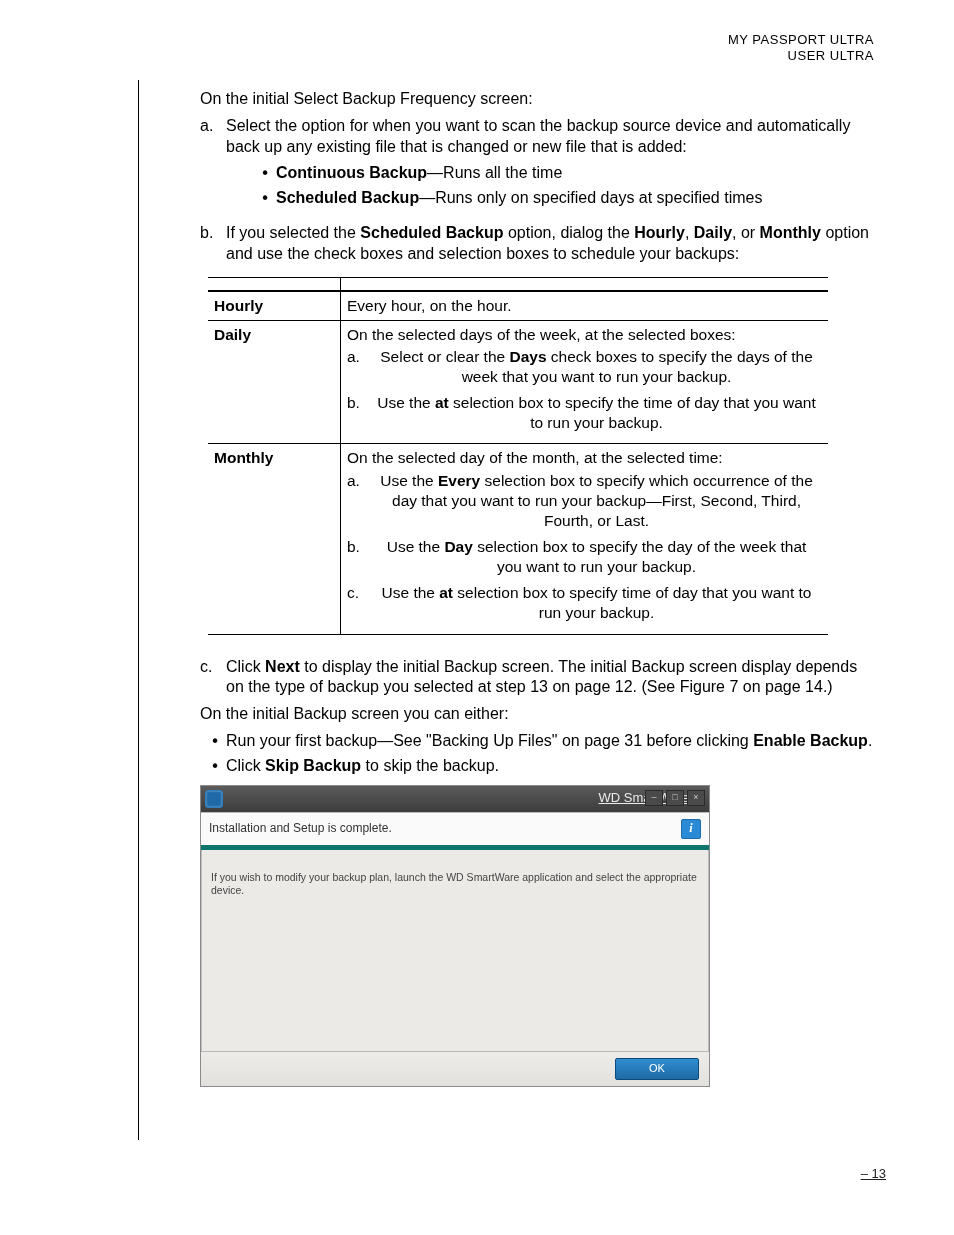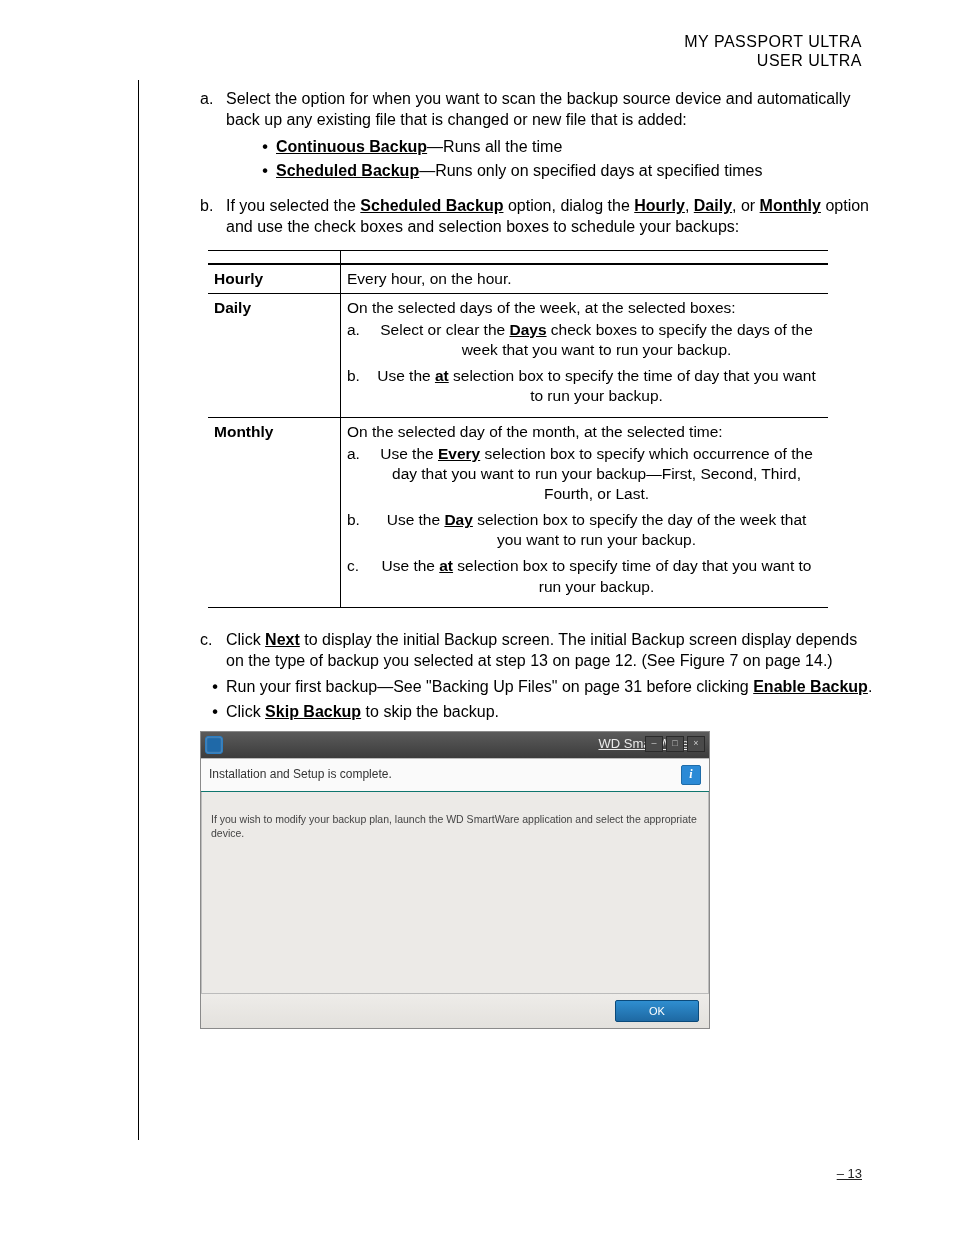--- a/index.html
+++ b/index.html
@@ -16,23 +16,23 @@
   }
   .page {
     padding: 30px 80px 30px 60px;
     position: relative;
     height: 100%;
     box-sizing: border-box;
   }
   .header-right {
     position: absolute;
     top: 32px;
-    right: 92px;
+    right: 80px;
     text-align: right;
-    font-size: 16px;
+    font-size: 13px;
     letter-spacing: 0.5px;
     line-height: 1.2;
   }
   .vline {
     position: absolute;
     left: 138px;
     top: 80px;
     width: 0;
     border-left: 1px solid #000;
     height: 1060px;
@@ -44,21 +44,21 @@
   .para { margin: 4px 0 6px 0; }
   .ol-l1 { margin: 4px 0; padding-left: 0; }
   .ol-l1 .li-row { display: flex; margin: 2px 0 6px 0; }
   .ol-l1 .marker { width: 26px; flex: 0 0 26px; }
   .ol-l1 .body { flex: 1; }
   .bullets { margin: 6px 0 8px 0; }
   .bullets .li-row { display: flex; margin: 4px 0; }
   .bullets .bmark { width: 22px; flex: 0 0 22px; text-align: center; font-weight: bold; }
   .bullets .body { flex: 1; }
   .bullets.inner { margin-left: 28px; }
-  strong { font-weight: bold; text-decoration: underline; }
+  strong { font-weight: bold; }
 
   table.freq {
     border-collapse: collapse;
     width: 620px;
     margin: 12px 0 14px 8px;
     font-size: 15.5px;
   }
   table.freq td, table.freq th {
     text-align: left;
     vertical-align: top;
@@ -97,21 +97,21 @@
     margin: 0 6px 0 4px;
     box-shadow: inset 0 0 2px rgba(255,255,255,0.6);
   }
   .dlg .title { flex: 1; text-align: right; margin-right: 20px; text-decoration: underline; }
   .dlg .winbtns { display: flex; gap: 3px; position: absolute; right: 4px; top: 4px; }
   .dlg .winbtn { width: 16px; height: 14px; background:#4a4a4a; border:1px solid #2a2a2a; font-size:9px; color:#ccc; display:flex; align-items:center; justify-content:center; }
   .dlg .msgbar {
     display: flex; align-items: center;
     background: #fafafa;
     border-top: 1px solid #bbb;
-    border-bottom: 1px solid #0f766e;
+    border-bottom: 5px solid #0f766e;
     padding: 6px 8px;
     font-size: 12px;
     color: #333;
   }
   .dlg .infoicon {
     width: 18px; height: 18px;
     background: #2b8ad6;
     border: 1px solid #1e6ca9;
     color: #fff; font-weight: bold;
     font-size: 12px;
@@ -139,39 +139,40 @@
     color: #fff;
     border: 1px solid #0b4a7a;
     width: 82px; height: 20px;
     font-size: 11px;
     display: flex; align-items: center; justify-content: center;
     border-radius: 2px;
   }
   .page-num {
     position: absolute;
     bottom: 52px;
-    right: 92px;
+    right: 68px;
     font-size: 13px;
     color: #222;
     text-decoration: underline;
   }
 </style>
 </head>
 <body>
 
 <div class="page">
   <div class="header-right">
     <div>MY PASSPORT ULTRA</div>
     <div>USER ULTRA</div>
   </div>
 
   <div class="vline"></div>
 
   <div class="content">
 
+    <div class="para">On the initial Select Backup Frequency screen:</div>
 
     <div class="ol-l1">
       <div class="li-row">
         <div class="marker">a.</div>
         <div class="body">
           <span>Select the option for when you want to scan the backup source device and automatically back up any existing file that is changed or new file that is added:</span>
           <div class="bullets inner">
             <div class="li-row">
               <div class="bmark">•</div>
               <div class="body"><strong>Continuous Backup</strong><span>—Runs all the time</span></div>
@@ -253,20 +254,21 @@
 
     <div class="ol-l1">
       <div class="li-row">
         <div class="marker">c.</div>
         <div class="body">
           <span>Click </span><strong>Next</strong><span> to display the initial Backup screen. The initial Backup screen display depends on the type of backup you selected at step 13 on page 12. (See Figure 7 on page 14.)</span>
         </div>
       </div>
     </div>
 
+    <div class="para">On the initial Backup screen you can either:</div>
 
     <div class="bullets" style="margin-left:4px">
       <div class="li-row">
         <div class="bmark">•</div>
         <div class="body"><span>Run your first backup—See "Backing Up Files" on page 31 before clicking </span><strong>Enable Backup</strong><span>.</span></div>
       </div>
       <div class="li-row">
         <div class="bmark">•</div>
         <div class="body"><span>Click </span><strong>Skip Backup</strong><span> to skip the backup.</span></div>
       </div>

